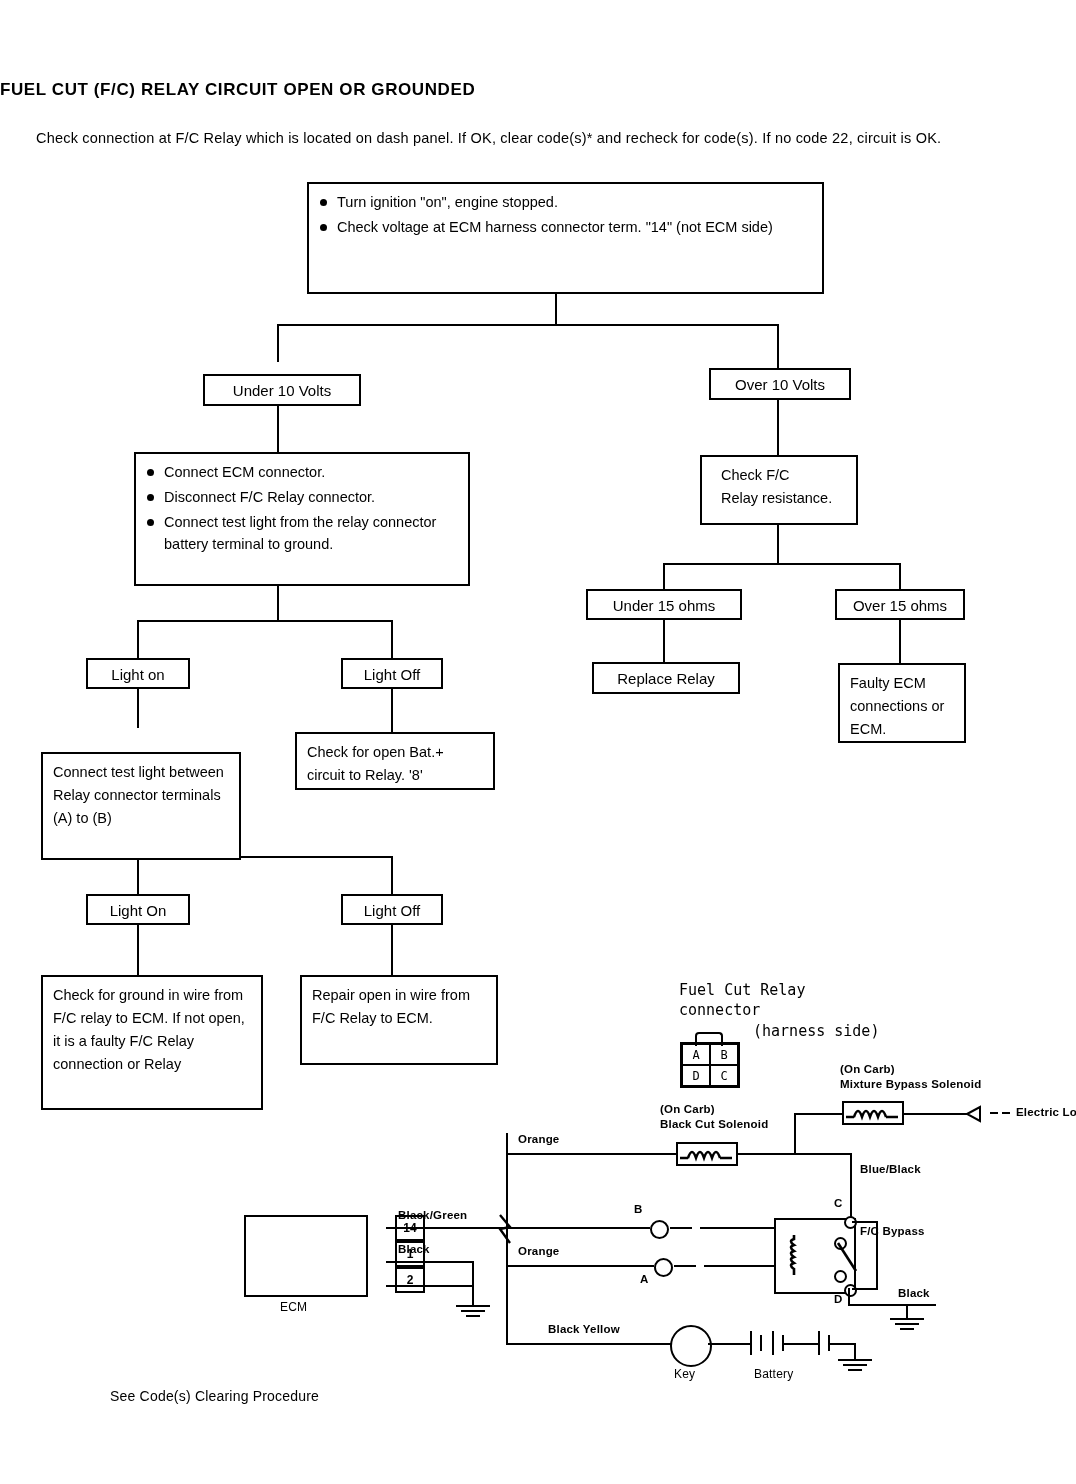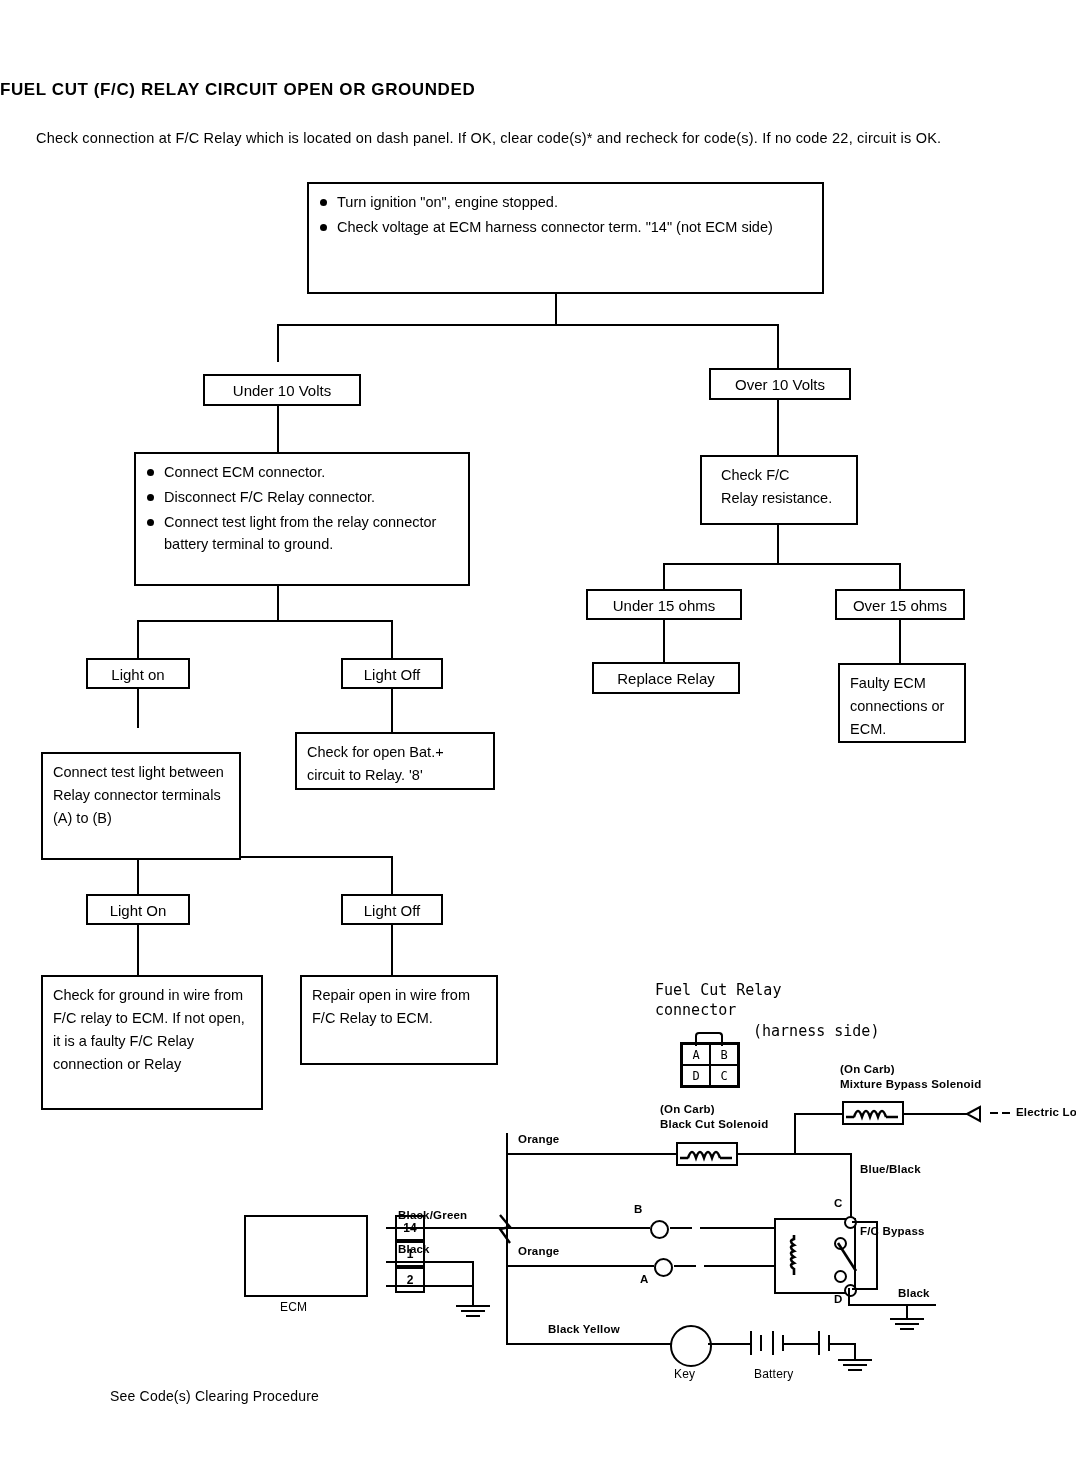--- a/index.html
+++ b/index.html
@@ -40,21 +40,21 @@
   }
   .box .para{ padding:7px 10px; line-height:23px;}
 
   
   .ln{position:absolute;background:#000;z-index:1;}
   .lnv{width:2px;}
   .lnh{height:2px;}
 
   
   #connFig{position:absolute;left:655px;top:980px;}
-  #connFig .cap{font-family:"DejaVu Sans Mono", monospace;font-size:15px;line-height:20px;letter-spacing:0px;}
+  #connFig .cap{font-family:"DejaVu Sans Mono", monospace;font-size:15px;line-height:20px;letter-spacing:0px;margin-left:24px;}
   #connFig .cap2{font-family:"DejaVu Sans Mono", monospace;font-size:15px;position:absolute;left:98px;top:42px;white-space:nowrap;}
   #pinGrid{position:absolute;left:25px;top:62px;width:56px;height:42px;border:2px solid #000;display:grid;grid-template-columns:1fr 1fr;grid-template-rows:1fr 1fr;}
   #pinGrid div{border:1px solid #000;font-family:"DejaVu Sans Mono", monospace;font-size:12px;display:flex;align-items:center;justify-content:center;}
   #pinTab{position:absolute;left:40px;top:52px;width:24px;height:12px;border:2px solid #000;border-bottom:none;border-radius:4px 4px 0 0;background:#fff;}
 
   
   #schem{position:absolute;left:230px;top:1085px;width:846px;height:300px;}
   #schem .wire{position:absolute;background:#000;}
   #schem .wv{width:2px;}
   #schem .wh{height:2px;}

